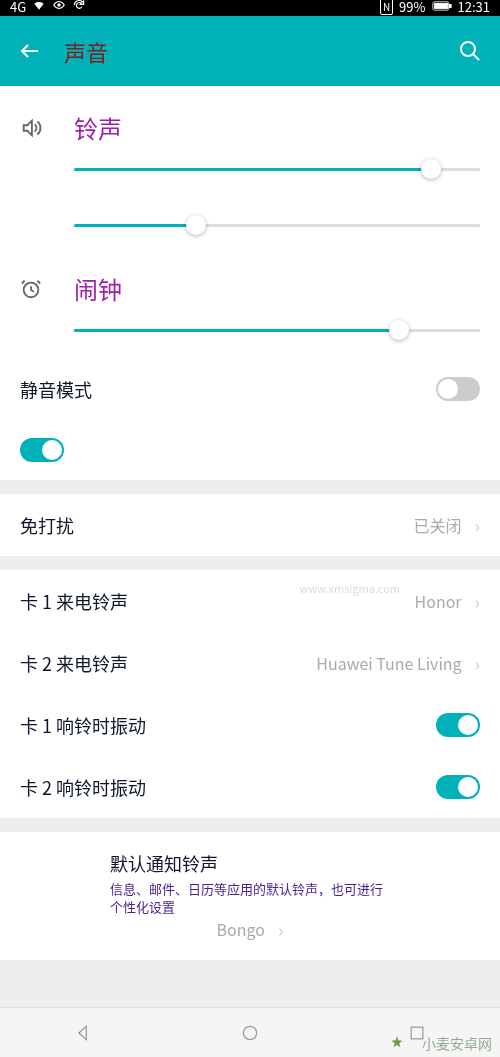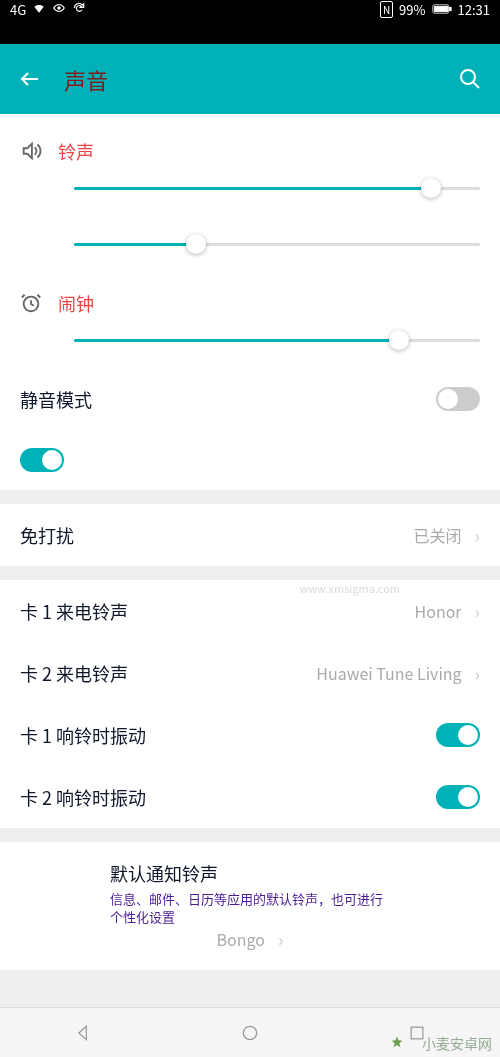--- a/index.html
+++ b/index.html
@@ -1,29 +1,29 @@
 <!DOCTYPE html>
 <html><head>
   <meta charset="utf-8">
   <style>
     * { margin: 0; padding: 0; box-sizing: border-box; font-family: -apple-system, "Noto Sans CJK SC", sans-serif; }
     body { width: 500px; height: 1057px; background: #eeeeee; overflow: hidden; position: relative; }
-    .status-bar { height: 44px; background: #000; color: #fff; display: flex; align-items: flex-start; justify-content: space-between; padding: 0 10px; font-size: 13px; }
+    .status-bar { height: 16px; background: #000; color: #fff; display: flex; align-items: flex-end; justify-content: space-between; padding: 0 10px; font-size: 13px; }
     .status-left { display: flex; gap: 6px; align-items: center; }
     .status-right { display: flex; gap: 6px; align-items: center; }
     .header { height: 70px; background: #00b1b8; display: flex; align-items: center; padding: 0 18px; color: #7f1d1d; }
     .back-arrow { width: 24px; height: 24px; display: flex; align-items: center; margin-right: 22px; }
     .header-title { font-size: 22px; flex: 1; font-weight: 400; }
     .search-icon { width: 24px; height: 24px; display: flex; align-items: center; }
     .content { background: #fff; }
     .volume-section { padding: 24px 20px 8px 20px; }
     .volume-row { margin-bottom: 36px; }
     .volume-header { display: flex; align-items: center; margin-bottom: 14px; }
     .volume-icon { width: 32px; color: #666; display: flex; align-items: center; }
-    .volume-label { font-size: 18px; color: #ef4444; margin-left: 6px; }
+    .volume-label { font-size: 24px; color: #a21caf; margin-left: 22px; }
     .slider-container { margin-left: 54px; position: relative; height: 20px; display: flex; align-items: center; }
     .slider-track { height: 3px; background: #ddd; width: 100%; border-radius: 2px; position: relative; }
     .slider-fill { height: 3px; background: #00b1b8; position: absolute; left: 0; top: 0; border-radius: 2px; }
     .slider-thumb { width: 20px; height: 20px; background: #fff; border-radius: 50%; position: absolute; top: 50%; transform: translate(-50%, -50%); box-shadow: 0 1px 4px rgba(0,0,0,0.3); }
     .setting-row { display: flex; align-items: center; justify-content: space-between; padding: 18px 20px; background: #fff; min-height: 60px; }
     .setting-label { font-size: 18px; color: #0f172a; }
     .setting-value { font-size: 16px; color: #aaa; display: flex; align-items: center; gap: 11px; }
     .setting-sub { font-size: 13px; color: #4c1d95; margin-top: 4px; max-width: 280px; line-height: 1.4; }
     .toggle { width: 44px; height: 24px; border-radius: 12px; position: relative; transition: background 0.2s; }
     .toggle.off { background: #ccc; }

